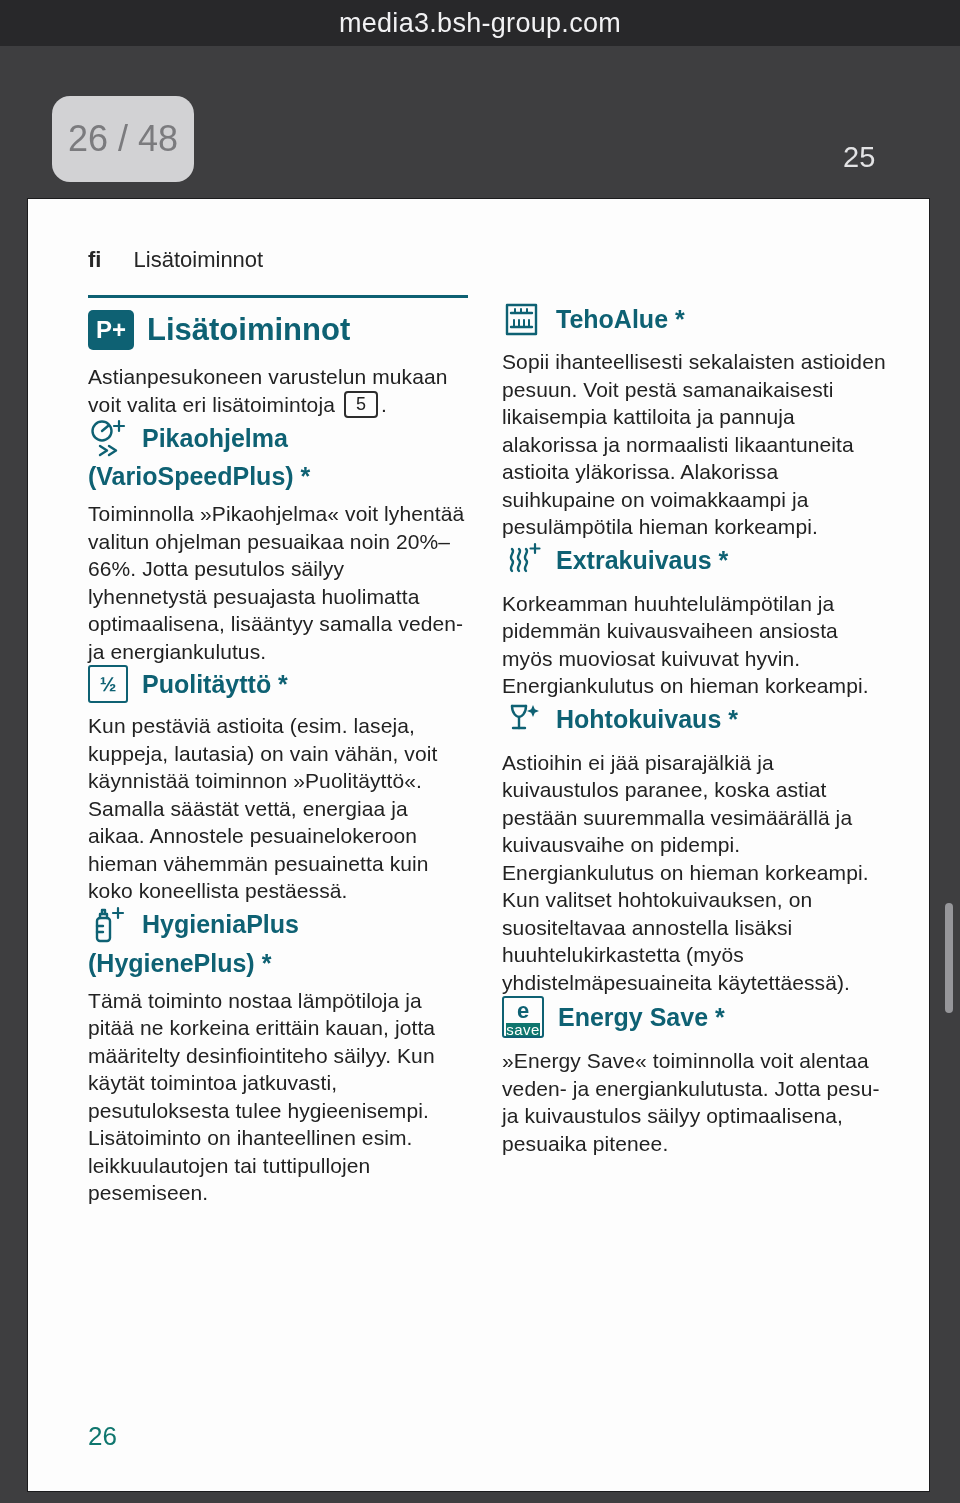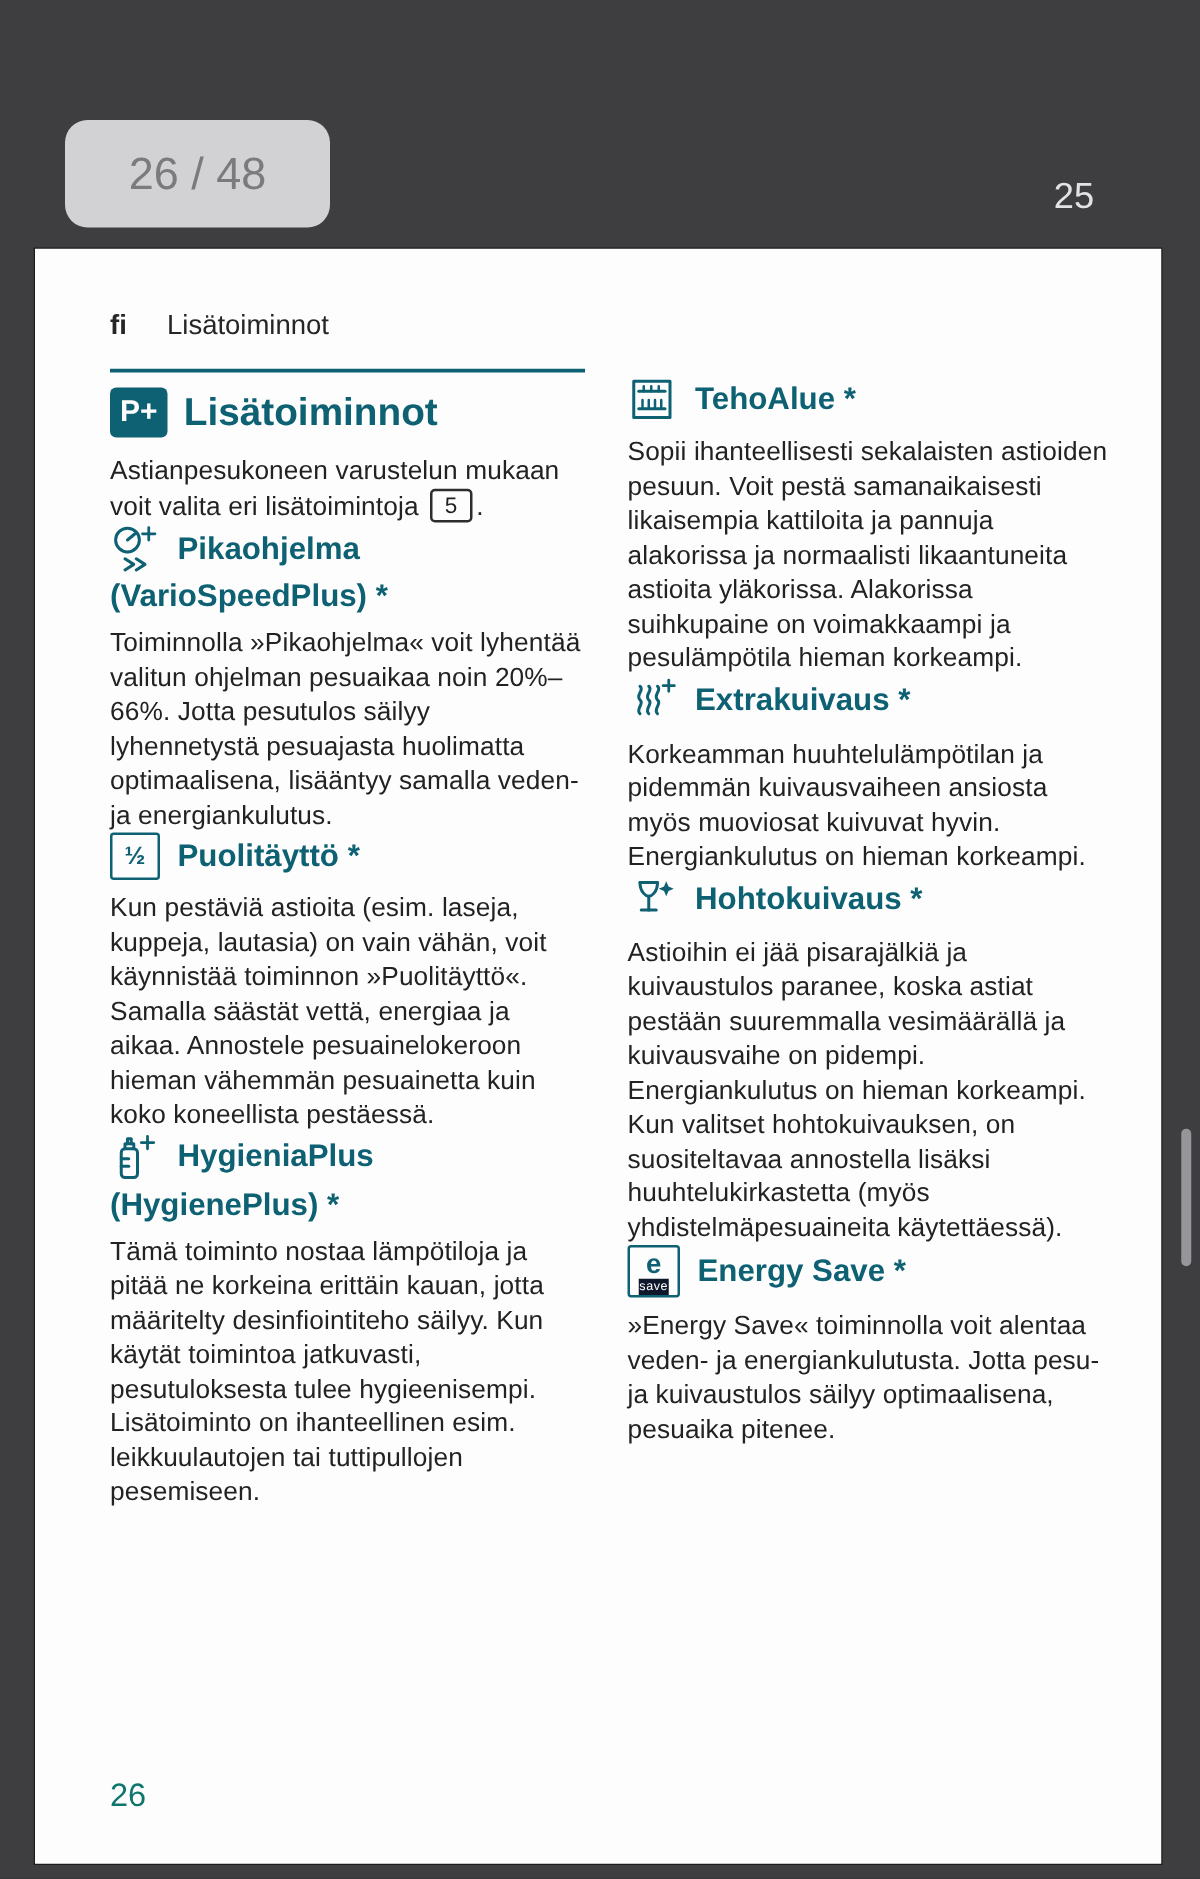--- a/index.html
+++ b/index.html
@@ -9,21 +9,21 @@
     -webkit-font-smoothing:antialiased;
   }
   
   .browser-bar{
     position:absolute;top:0;left:0;width:960px;height:46px;background:#28282a;
     display:flex;align-items:center;justify-content:center;
   }
   .browser-bar .url{color:#f1f1f3;font-size:27px;letter-spacing:.3px;}
   
   .page-badge{
-    position:absolute;left:52px;top:96px;width:212px;height:86px;
+    position:absolute;left:52px;top:96px;width:142px;height:86px;
     background:#d2d2d4;border-radius:18px;display:flex;align-items:center;justify-content:center;
     color:#7b7b7e;font-size:36px;font-weight:400;
   }
   .prev-num{position:absolute;left:843px;top:102px;color:#e3e3e5;font-size:29px;margin-top:39px;}
   .scroll-thumb{
     position:absolute;right:7px;top:903px;width:8px;height:110px;
     background:#96969a;border-radius:5px;
   }
   
   .page{
@@ -61,30 +61,33 @@
     width:36px;height:34px;border:2.5px solid #0e6173;border-radius:3px;
     color:#0e6173;font-size:20px;font-weight:bold;
     display:inline-flex;align-items:center;justify-content:center;
   }
   .esavebox{
     width:38px;height:38px;border:2.5px solid #0e6173;border-radius:3px;
     display:inline-flex;flex-direction:column;overflow:hidden;
   }
   .esavebox .e{flex:1;display:flex;align-items:center;justify-content:center;
     color:#0e6173;font-weight:bold;font-size:22px;line-height:1;}
-  .esavebox .save{height:13px;background:#0f172a;color:#fff;font-size:10px;
+  .esavebox .save{height:13px;background:#0f766e;color:#fff;font-size:15px;
     display:flex;align-items:center;justify-content:center;letter-spacing:.5px;}
   .footer-num{position:absolute;left:60px;top:1222px;font-size:26px;color:#0f766e;text-align:center;}
   svg.glyph{display:block;}
 </style>
 </head>
 <body>
 
 <div class="screen">
 
+  <div class="browser-bar">
+    <span class="url">media3.bsh-group.com</span>
+  </div>
 
   <div class="page-badge">
     <span>26 / 48</span>
   </div>
 
   <div class="prev-num">25</div>
 
   <div class="scroll-thumb"></div>
 
   <div class="page">

